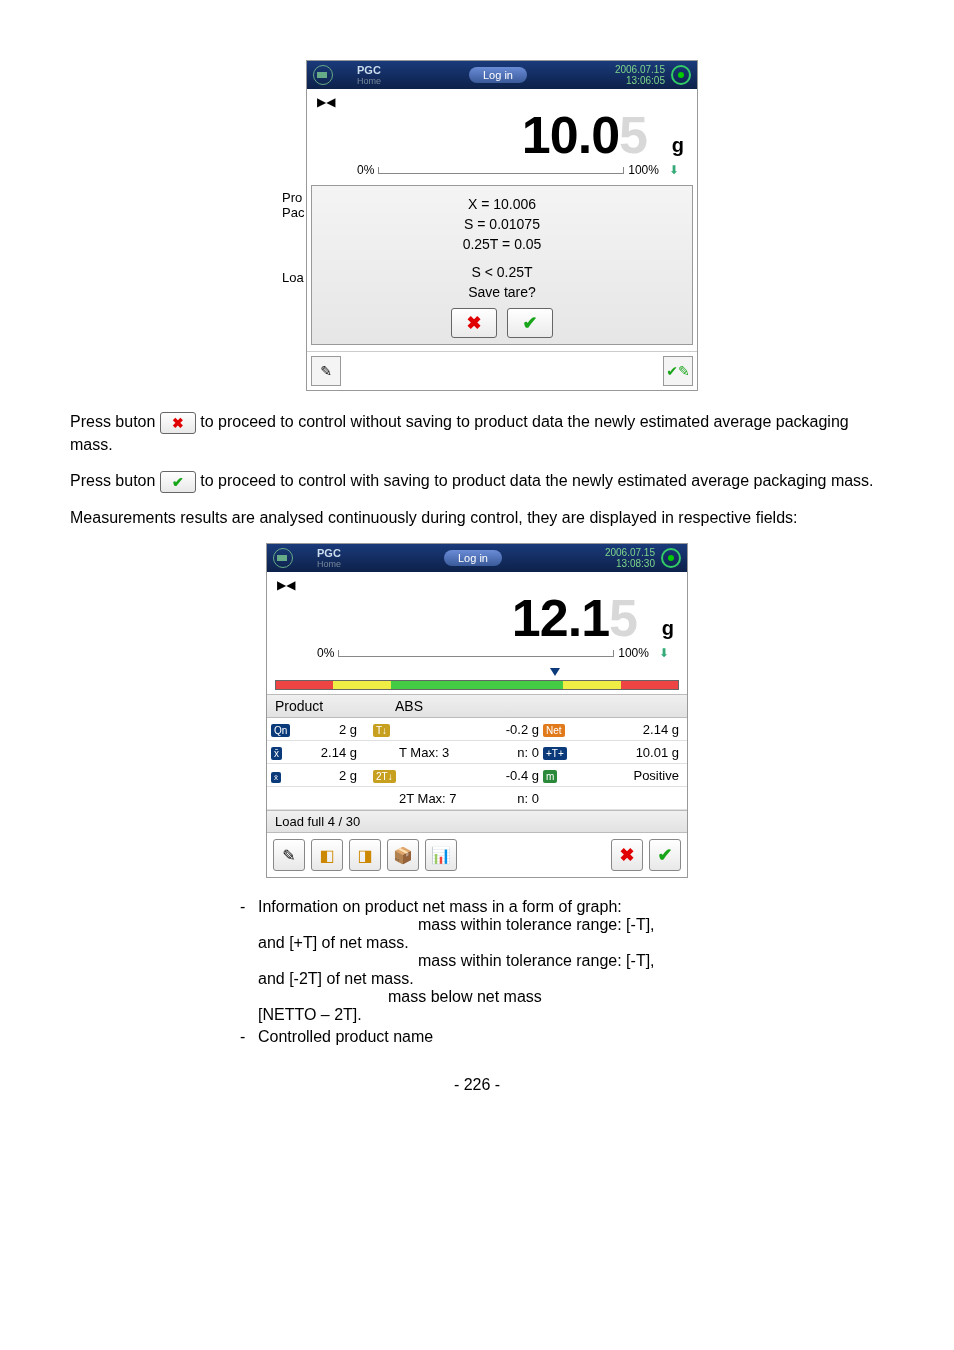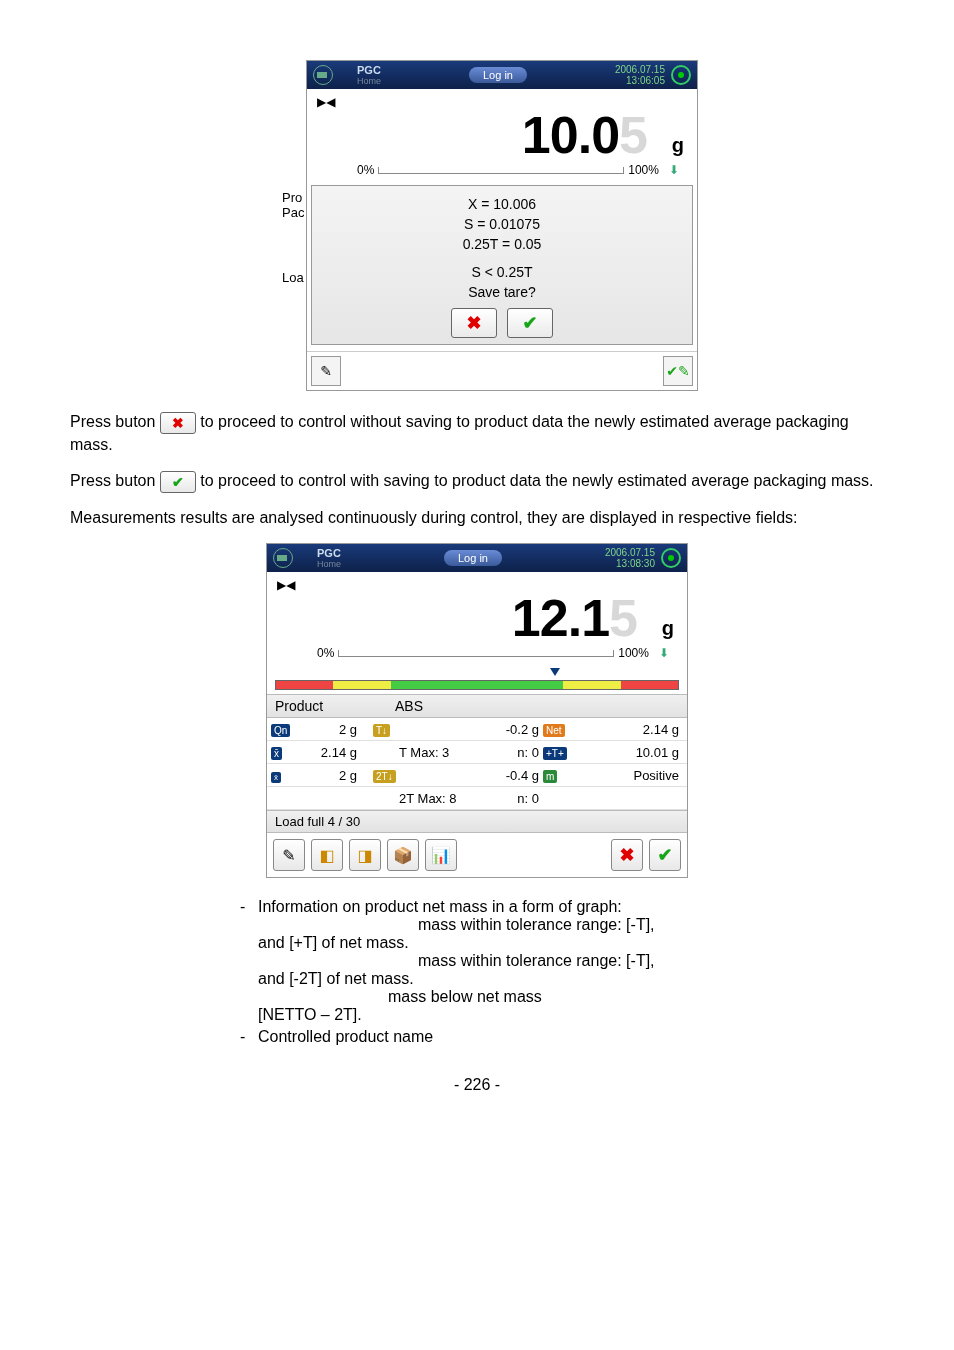--- a/index.html
+++ b/index.html
@@ -325,21 +325,21 @@
         <div class="c3"><span class="badge gold">2T↓</span></div>
         <div class="c4"></div>
         <div class="c5">-0.4 g</div>
         <div class="c6"><span class="badge green">m</span></div>
         <div class="c7">Positive</div>
       </div>
       <div class="row">
         <div class="c1"></div>
         <div class="c2"></div>
         <div class="c3"></div>
-        <div class="c4">2T Max: 8</div>
+        <div class="c4">2T Max: 7</div>
         <div class="c5">n: 0</div>
         <div class="c6"></div>
         <div class="c7"></div>
       </div>
     </div>
     <div class="load-row">Load full 4 / 30</div>
     <div class="toolbar2">
       <div class="tb">✎</div>
       <div class="tb" style="color:#c80;">◧</div>
       <div class="tb" style="color:#c80;">◨</div>

